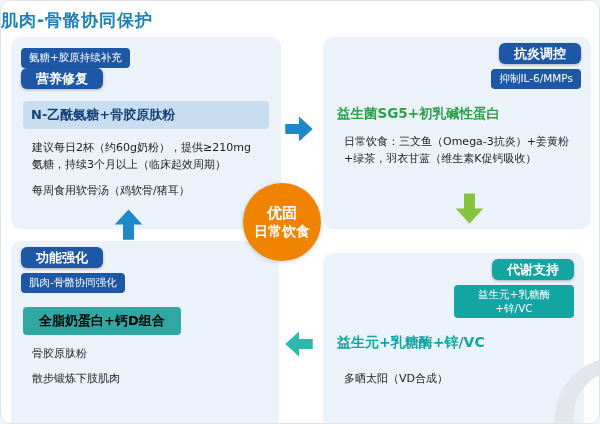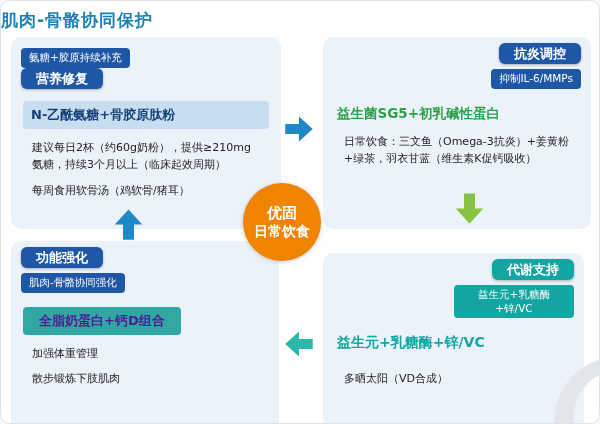--- a/index.html
+++ b/index.html
@@ -13,21 +13,21 @@
   .br{left:322px;top:252px;width:261px;height:176px;}
 
   .badge-row{line-height:1;}
   .badge-row.right{text-align:right;}
   .badge{display:inline-block;background:#1e57a5;color:#fff;font-weight:bold;font-size:13px;padding:4px 15px;border-radius:6px;box-shadow:0 1px 3px rgba(0,0,0,.28);}
   .subbadge{display:inline-block;background:#1e57a5;color:#fff;font-size:10.5px;padding:3px 8px;border-radius:4px;margin-top:5px;line-height:1.3;}
   .teal{background:#12a5a2 !important;}
   .subbadge.narrow{max-width:104px;text-align:center;}
 
   .hl-box-blue{margin:12px 2px 0;border-radius:4px;padding:5px 8px;font-weight:bold;font-size:13px;background:#c9ddf1;color:#14407a;}
-  .hl-box-teal{display:inline-block;margin:14px 2px 0;border-radius:4px;padding:5px 16px;font-weight:bold;font-size:13px;background:#2fa8a3;color:#4c1d95;}
+  .hl-box-teal{display:inline-block;margin:14px 2px 0;border-radius:4px;padding:5px 16px;font-weight:bold;font-size:13px;background:#2fa8a3;color:#000000;}
   .hl-text-green{margin:16px 4px 0;font-weight:bold;font-size:13.5px;color:#2fa14d;}
   .hl-text-teal{margin:16px 4px 0;font-weight:bold;font-size:14px;color:#12a5a2;}
 
   .body{font-size:11px;color:#222;line-height:1.6;margin:10px 11px 0;}
   .body.tight{margin-top:8px;}
 
   .center-circle{position:absolute;left:242px;top:182px;width:78px;height:78px;border-radius:50%;background:#f08300;color:#fff;display:flex;flex-direction:column;align-items:center;justify-content:center;z-index:5;box-shadow:0 1px 4px rgba(0,0,0,.2);}
   .center-circle .l1{font-size:15px;font-weight:bold;line-height:1.25;}
   .center-circle .l2{font-size:14px;font-weight:bold;line-height:1.25;}
 
@@ -77,21 +77,21 @@
   <div class="panel bl">
     <div class="badge-row">
       <span class="badge">功能强化</span>
     </div>
     <div class="badge-row">
       <span class="subbadge">肌肉-骨骼协同强化</span>
     </div>
     <div>
       <span class="hl-box-teal">全脂奶蛋白+钙D组合</span>
     </div>
-    <p class="body">加强体重管理</p>
+    <p class="body">骨胶原肽粉</p>
     <p class="body tight">散步锻炼下肢肌肉</p>
   </div>
 
   <div class="panel br">
     <div class="badge-row right">
       <span class="badge teal">代谢支持</span>
     </div>
     <div class="badge-row right">
       <span class="subbadge teal narrow">益生元+乳糖酶+锌/VC</span>
     </div>

